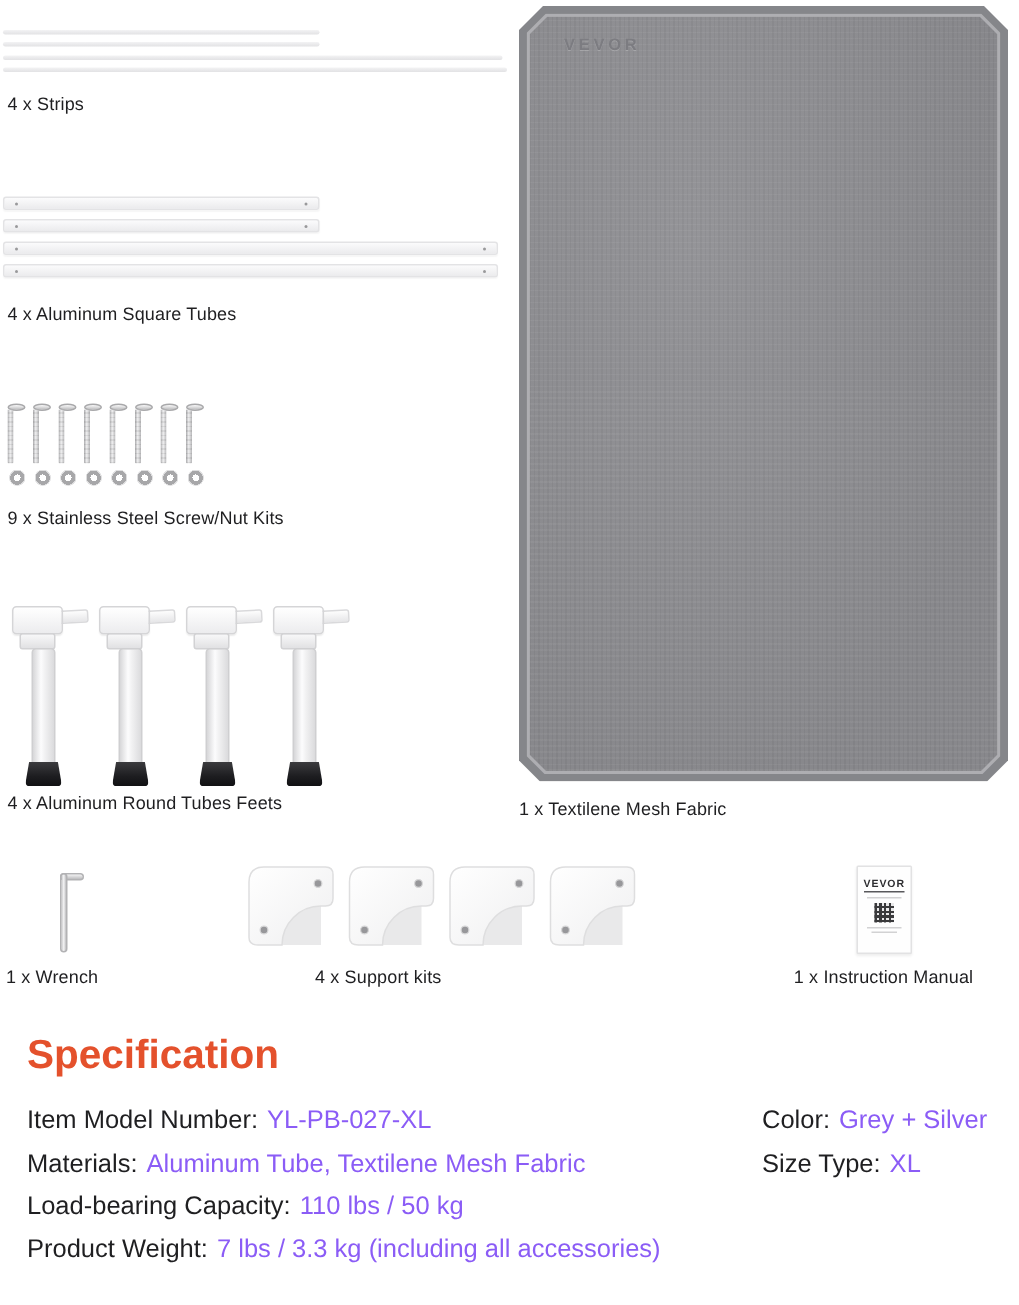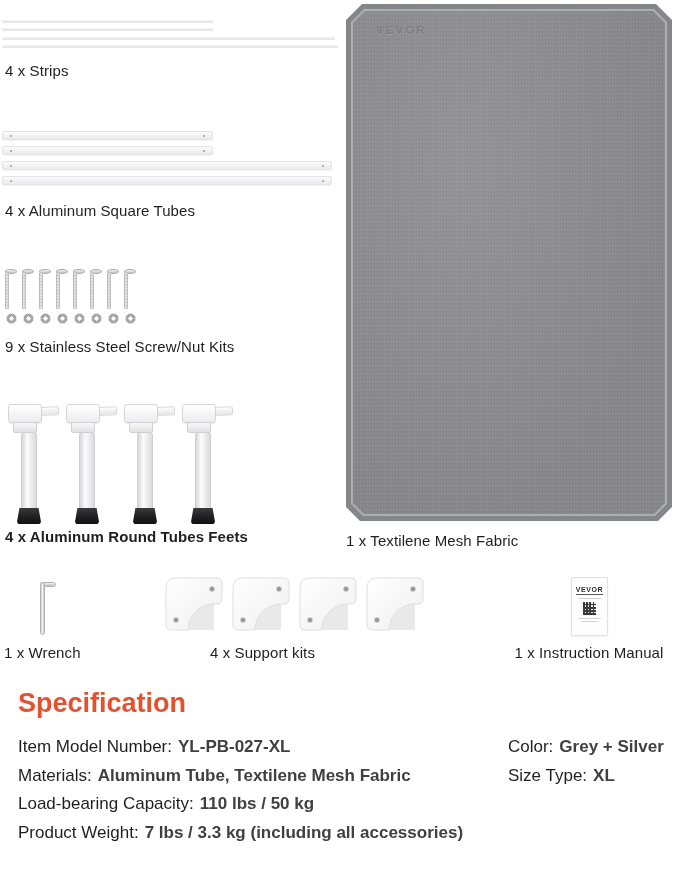--- a/index.html
+++ b/index.html
@@ -1,20 +1,20 @@
 <!DOCTYPE html>
 <html><head>
 <meta charset="utf-8">
 <style>
   html,body{margin:0;padding:0;}
   body{
     width:679px;height:870px;position:relative;background:#ffffff;
     font-family:"Liberation Sans", sans-serif;color:#1f1f21;overflow:hidden;
   }
-  .part-label{position:absolute;font-size:15px;color:#1f1f21;letter-spacing:0.1px;white-space:nowrap;}
+  .part-label{position:absolute;font-size:12px;color:#1f1f21;letter-spacing:0.1px;white-space:nowrap;}
 
   
   .strip{position:absolute;left:2px;height:3px;border-radius:2px;
     background:linear-gradient(#f3f3f4,#e2e2e4);}
 
   
   .sq-tube{position:absolute;left:2px;height:9px;box-sizing:border-box;border-radius:2px;
     background:linear-gradient(#fbfbfc,#ebebed);border:1px solid #e3e3e5;
     box-shadow:0 1px 1px rgba(0,0,0,0.04);}
   .sq-tube::before,.sq-tube::after{content:"";position:absolute;top:50%;margin-top:-1px;
@@ -87,21 +87,21 @@
       repeating-linear-gradient(0deg,#3a3a3c 0 1.6px,rgba(255,255,255,0) 1.6px 3.2px),
       repeating-linear-gradient(90deg,#3a3a3c 0 1.6px,#e9e9ea 1.6px 3.2px);}
   .mline{height:1px;background:#d2d2d3;margin:2px 6px;}
 
   
   .spec-heading{position:absolute;left:18px;top:688px;font-size:27px;font-weight:700;color:#e4512c;}
   .spec-col{position:absolute;top:733px;}
   .spec-col-left{left:18px;}
   .spec-col-right{left:508px;}
   .spec-row{font-size:17px;line-height:28.7px;color:#1f1f21;white-space:nowrap;}
-  .spec-value{font-weight:700;color:#404040;margin-left:6px;}
+  .spec-value{font-weight:400;color:#8b5cf6;margin-left:6px;}
 </style>
 </head>
 <body>
 
 <div>
   <div class="strip" style="top:20px;width:211px;"></div>
   <div class="strip" style="top:28px;width:211px;"></div>
   <div class="strip" style="top:37px;width:333px;"></div>
   <div class="strip" style="top:45px;width:336px;"></div>
 </div>
@@ -198,21 +198,21 @@
       <div class="leg-cap"></div>
     </div>
   <div class="leg">
       <div class="leg-arm"></div>
       <div class="leg-bracket"></div>
       <div class="leg-clamp"></div>
       <div class="leg-tube"></div>
       <div class="leg-cap"></div>
     </div>
 </div>
-<div class="part-label" style="left:5px;top:528px;font-weight:bold;">4 x Aluminum Round Tubes Feets</div>
+<div class="part-label" style="left:5px;top:528px;">4 x Aluminum Round Tubes Feets</div>
 
 <div class="mesh-outer">
   <div class="mesh-frame"></div>
   <div class="mesh-inner"></div>
   <div class="mesh-brand">VEVOR</div>
 </div>
 <div class="part-label" style="left:346px;top:532px;width:326px;text-align:left;">1 x Textilene Mesh Fabric</div>
 
 <div class="wrench">
   <div class="wrench-h"></div>

